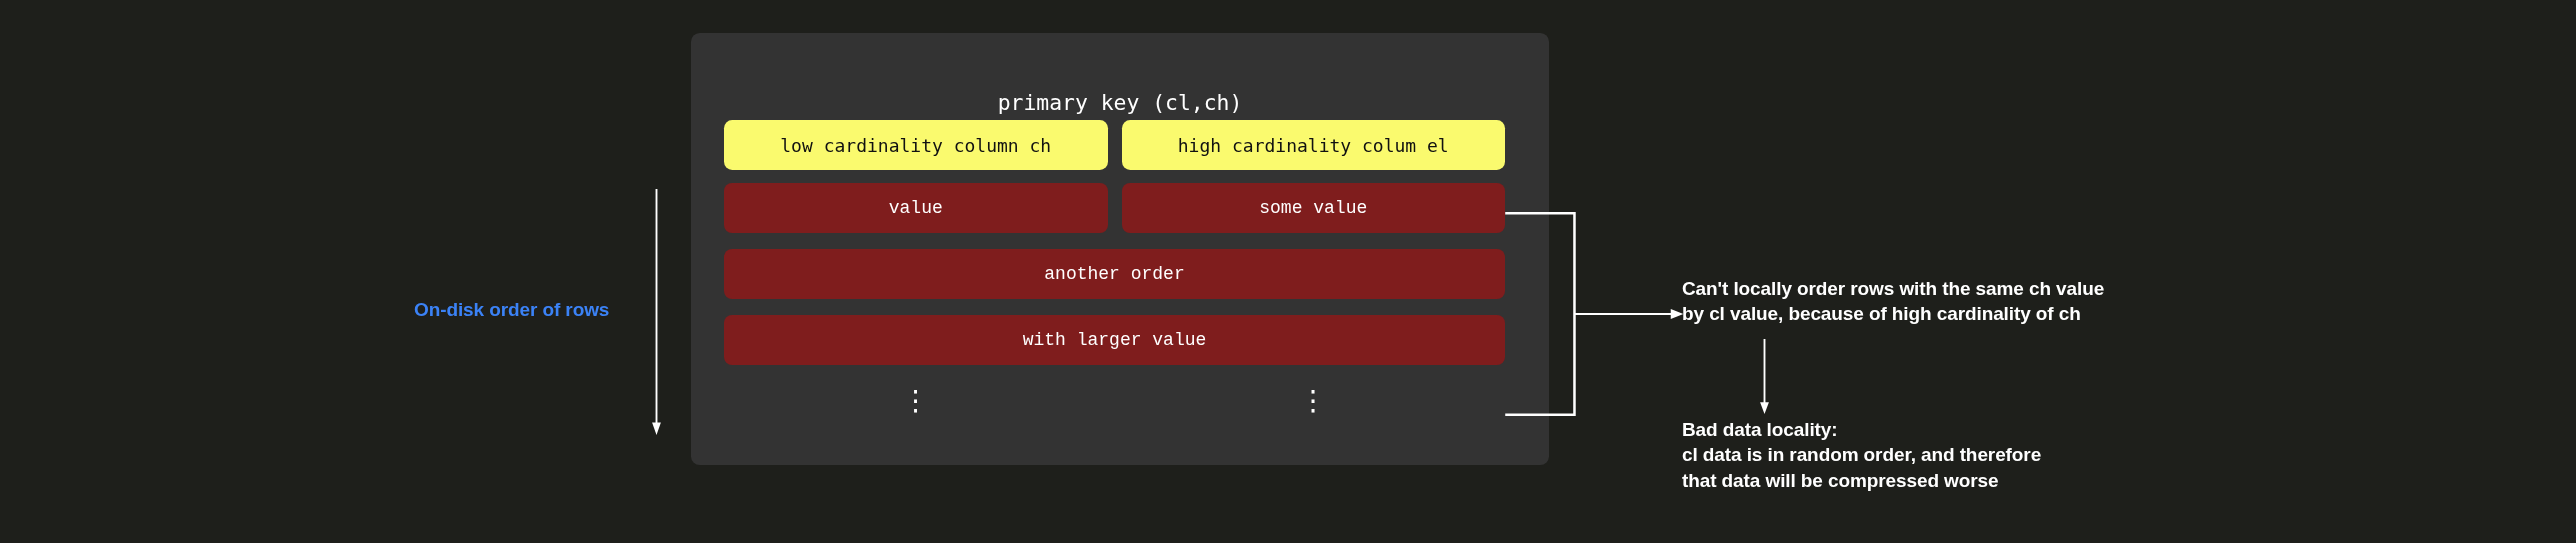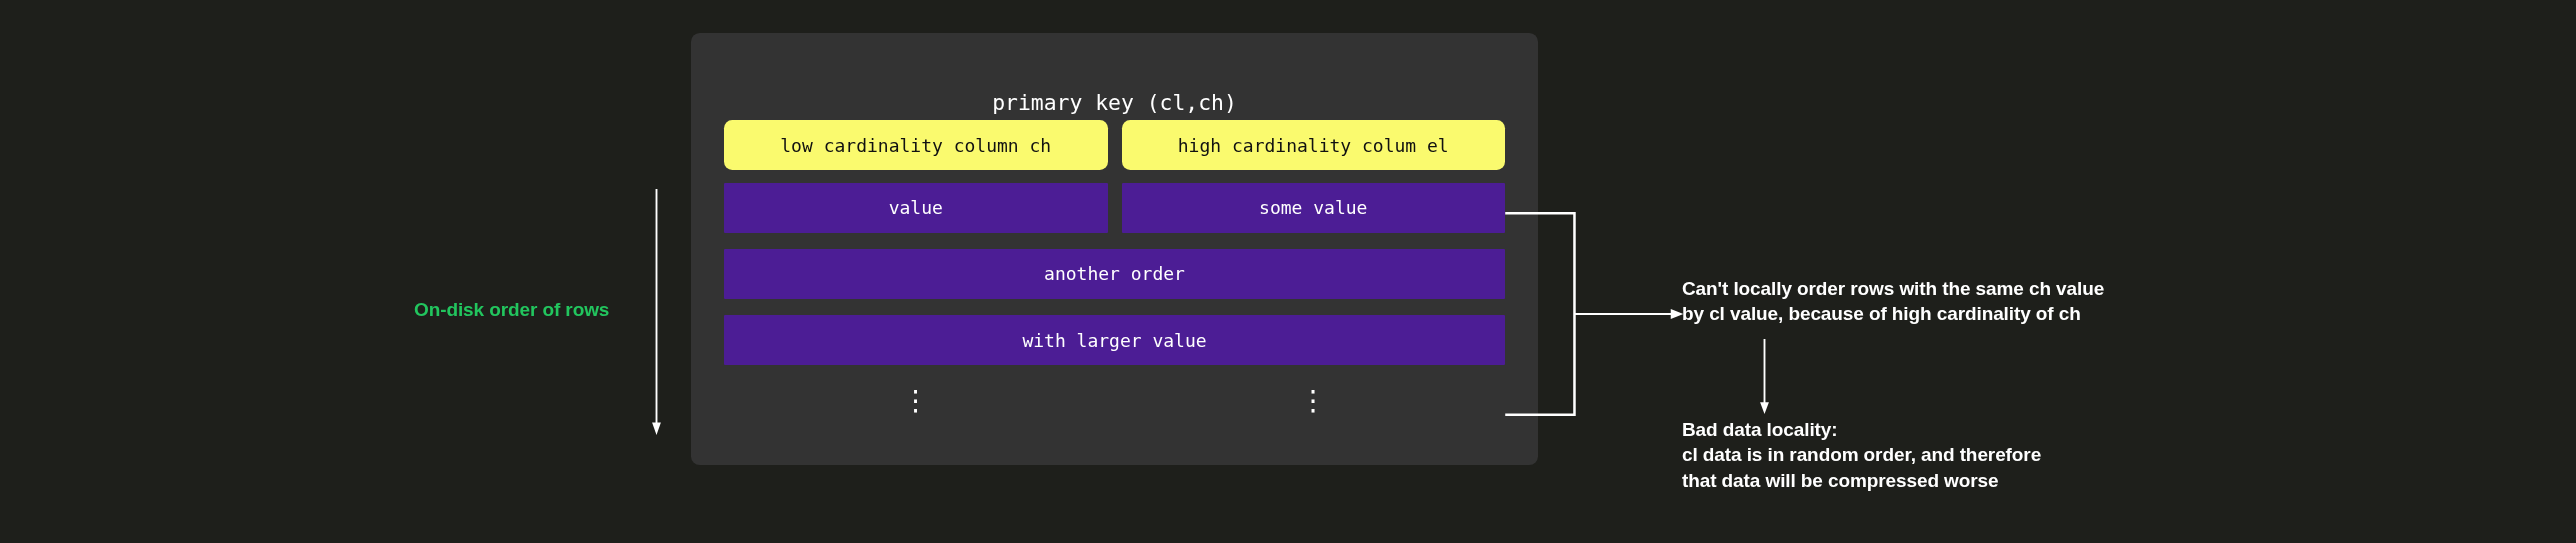--- a/index.html
+++ b/index.html
@@ -16,21 +16,21 @@
     height: 543px;
     background: #1e1f1b;
     overflow: hidden;
   }
 
   
   .ondisk-label {
     position: absolute;
     left: 414px;
     top: 299px;
-    color: #22c55e;
+    color: #3b82f6;
     font-size: 19px;
     font-weight: bold;
     letter-spacing: -0.1px;
     white-space: nowrap;
   }
   .ondisk-arrow {
     position: absolute;
     left: 647px;
     top: 189px;
     width: 19px;
@@ -39,20 +39,21 @@
 
   
   .card {
     position: absolute;
     left: 691px;
     top: 33px;
     width: 847px;
     height: 432px;
     background: #333333;
     border-radius: 8.8px;
+    padding-left: 11px;
   }
   .card-title {
     position: absolute;
     left: 0;
     right: 0;
     top: 57px;
     text-align: center;
     color: #ffffff;
     font-family: "DejaVu Sans Mono", monospace;
     font-size: 21.4px;
@@ -82,23 +83,24 @@
     font-family: "DejaVu Sans Mono", monospace;
     font-size: 18px;
     box-sizing: border-box;
   }
   .cell.header {
     background: #fafa6e;
     color: #111111;
     border-radius: 8.2px;
   }
   .cell.value {
-    background: #4c1d95;
-    color: #ffffff;
-    border-radius: 1px;
+    background: #7f1d1d;
+    color: #ffffff;
+    border-radius: 8px;
+    font-family: Liberation Mono, monospace;
   }
   .ellipsis-row {
     display: flex;
     gap: 14px;
     margin-top: 14px;
   }
   .ellipsis {
     flex: 1 1 0;
     display: flex;
     align-items: center;

